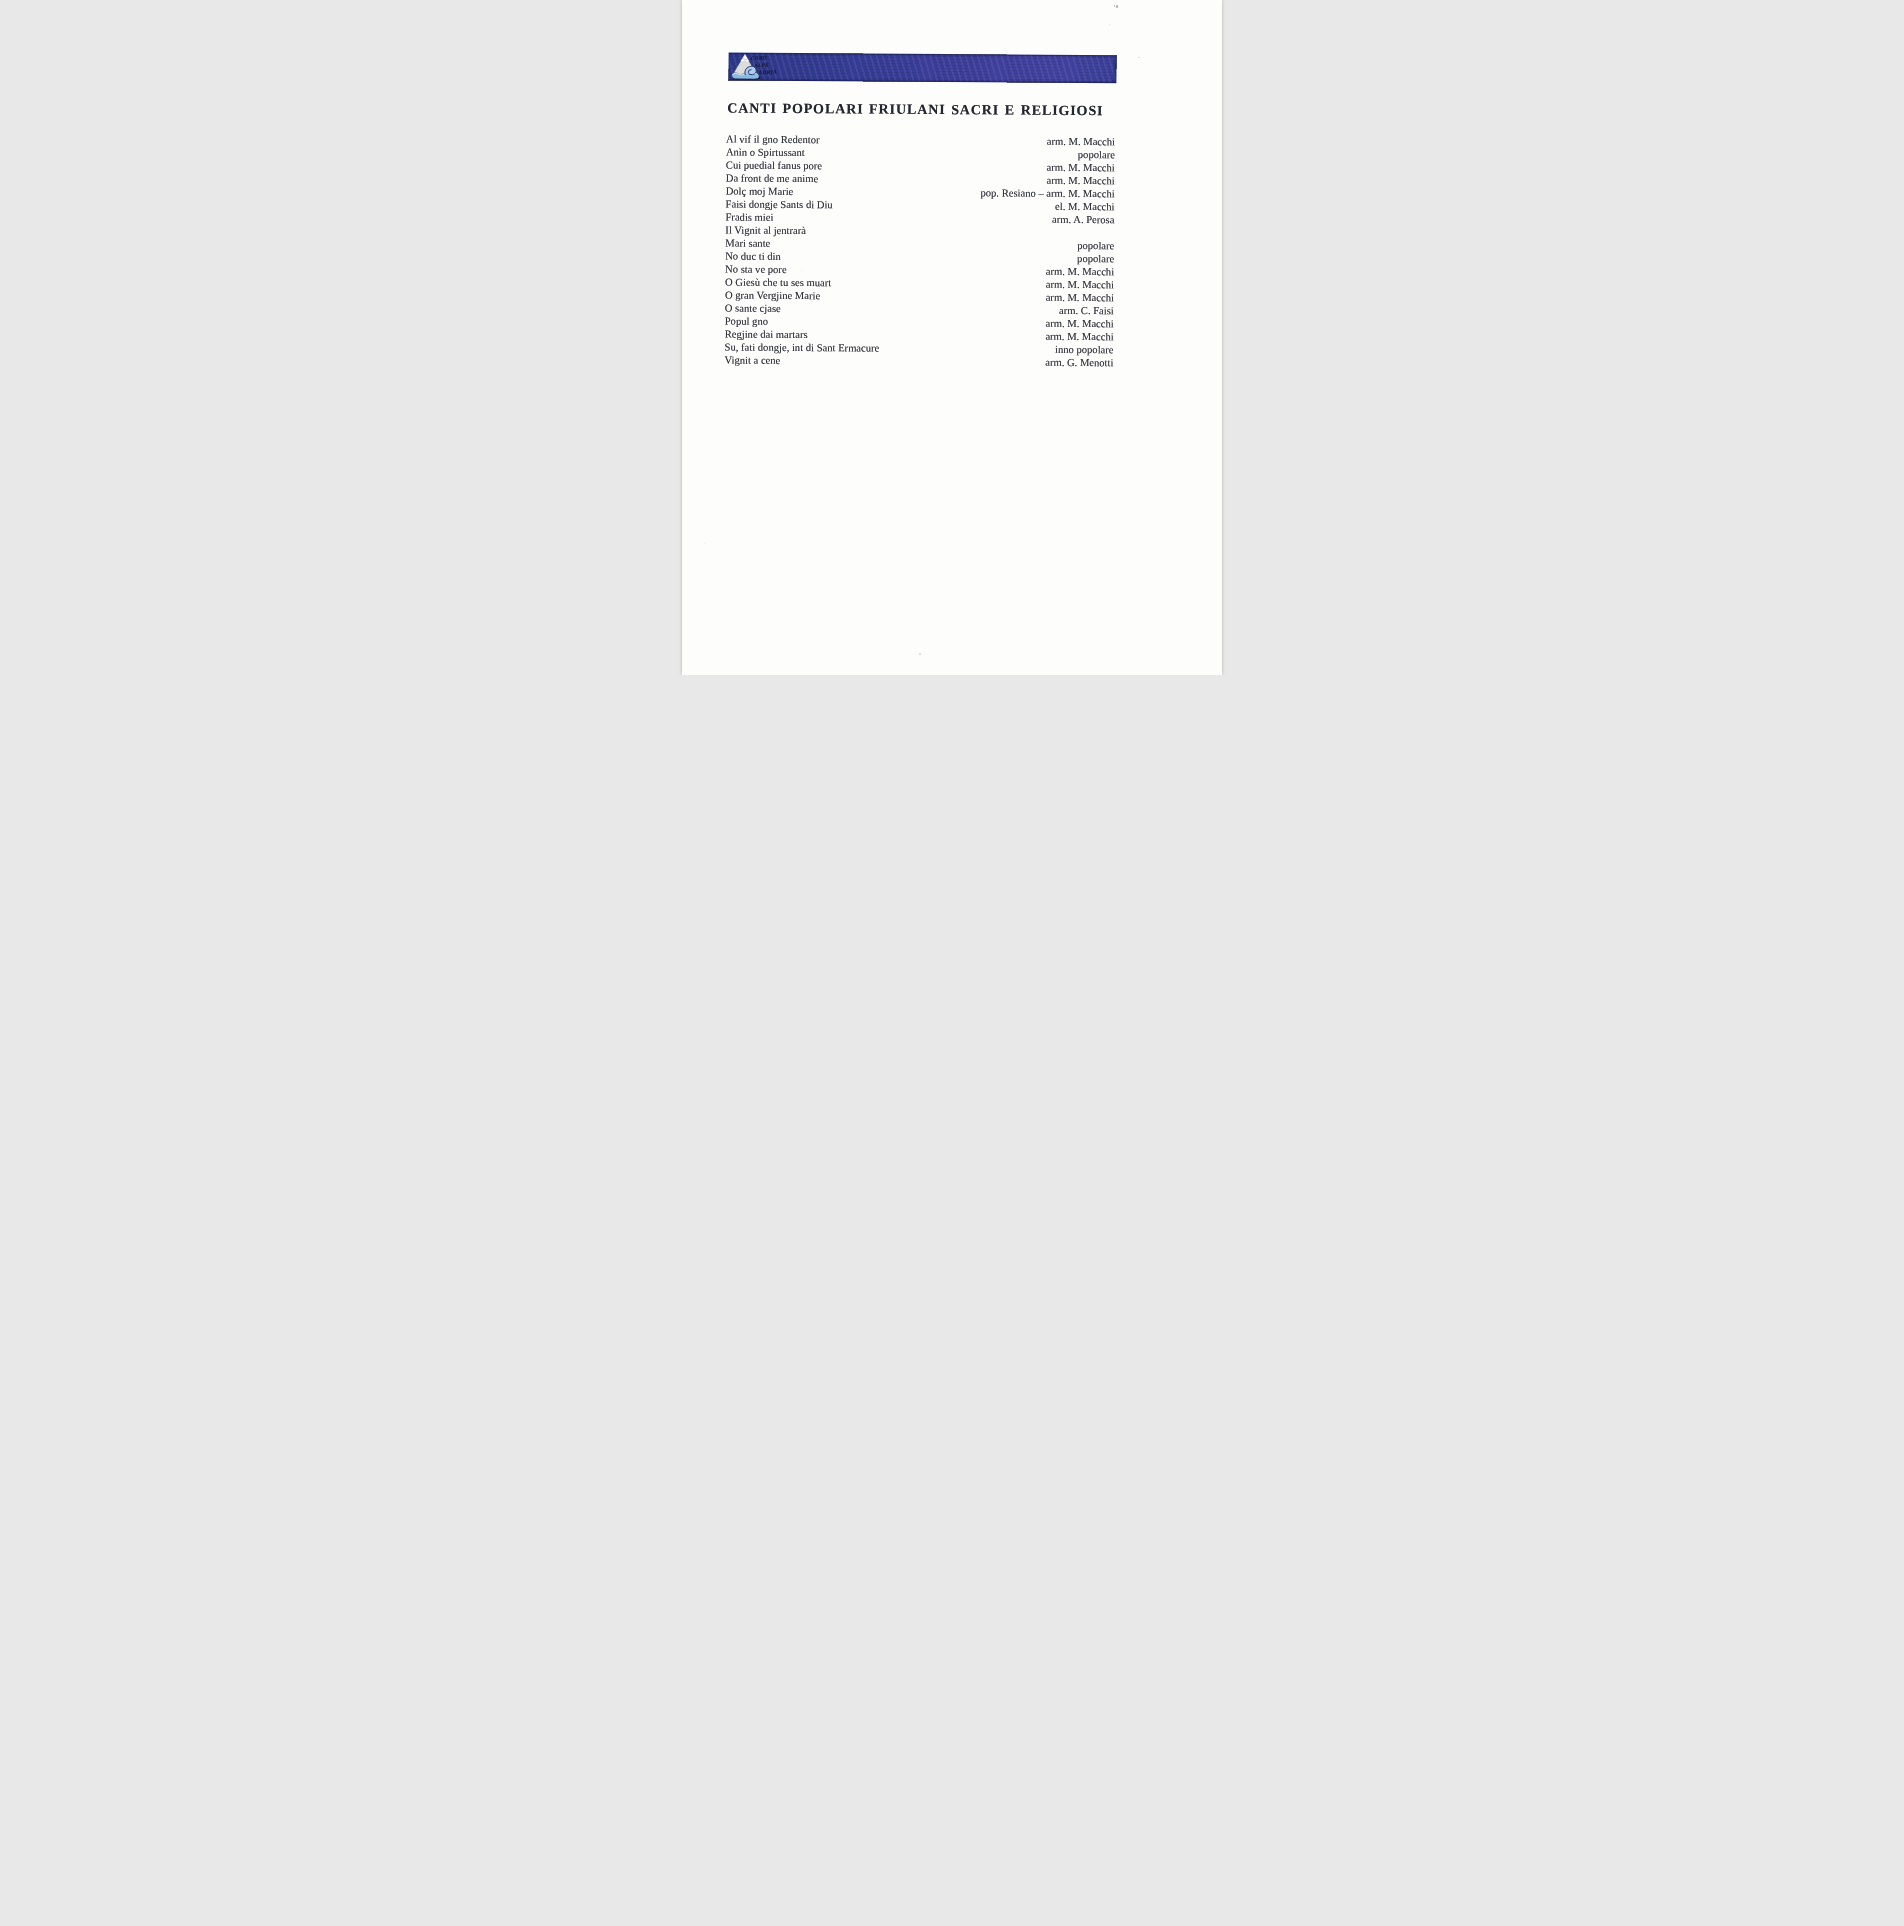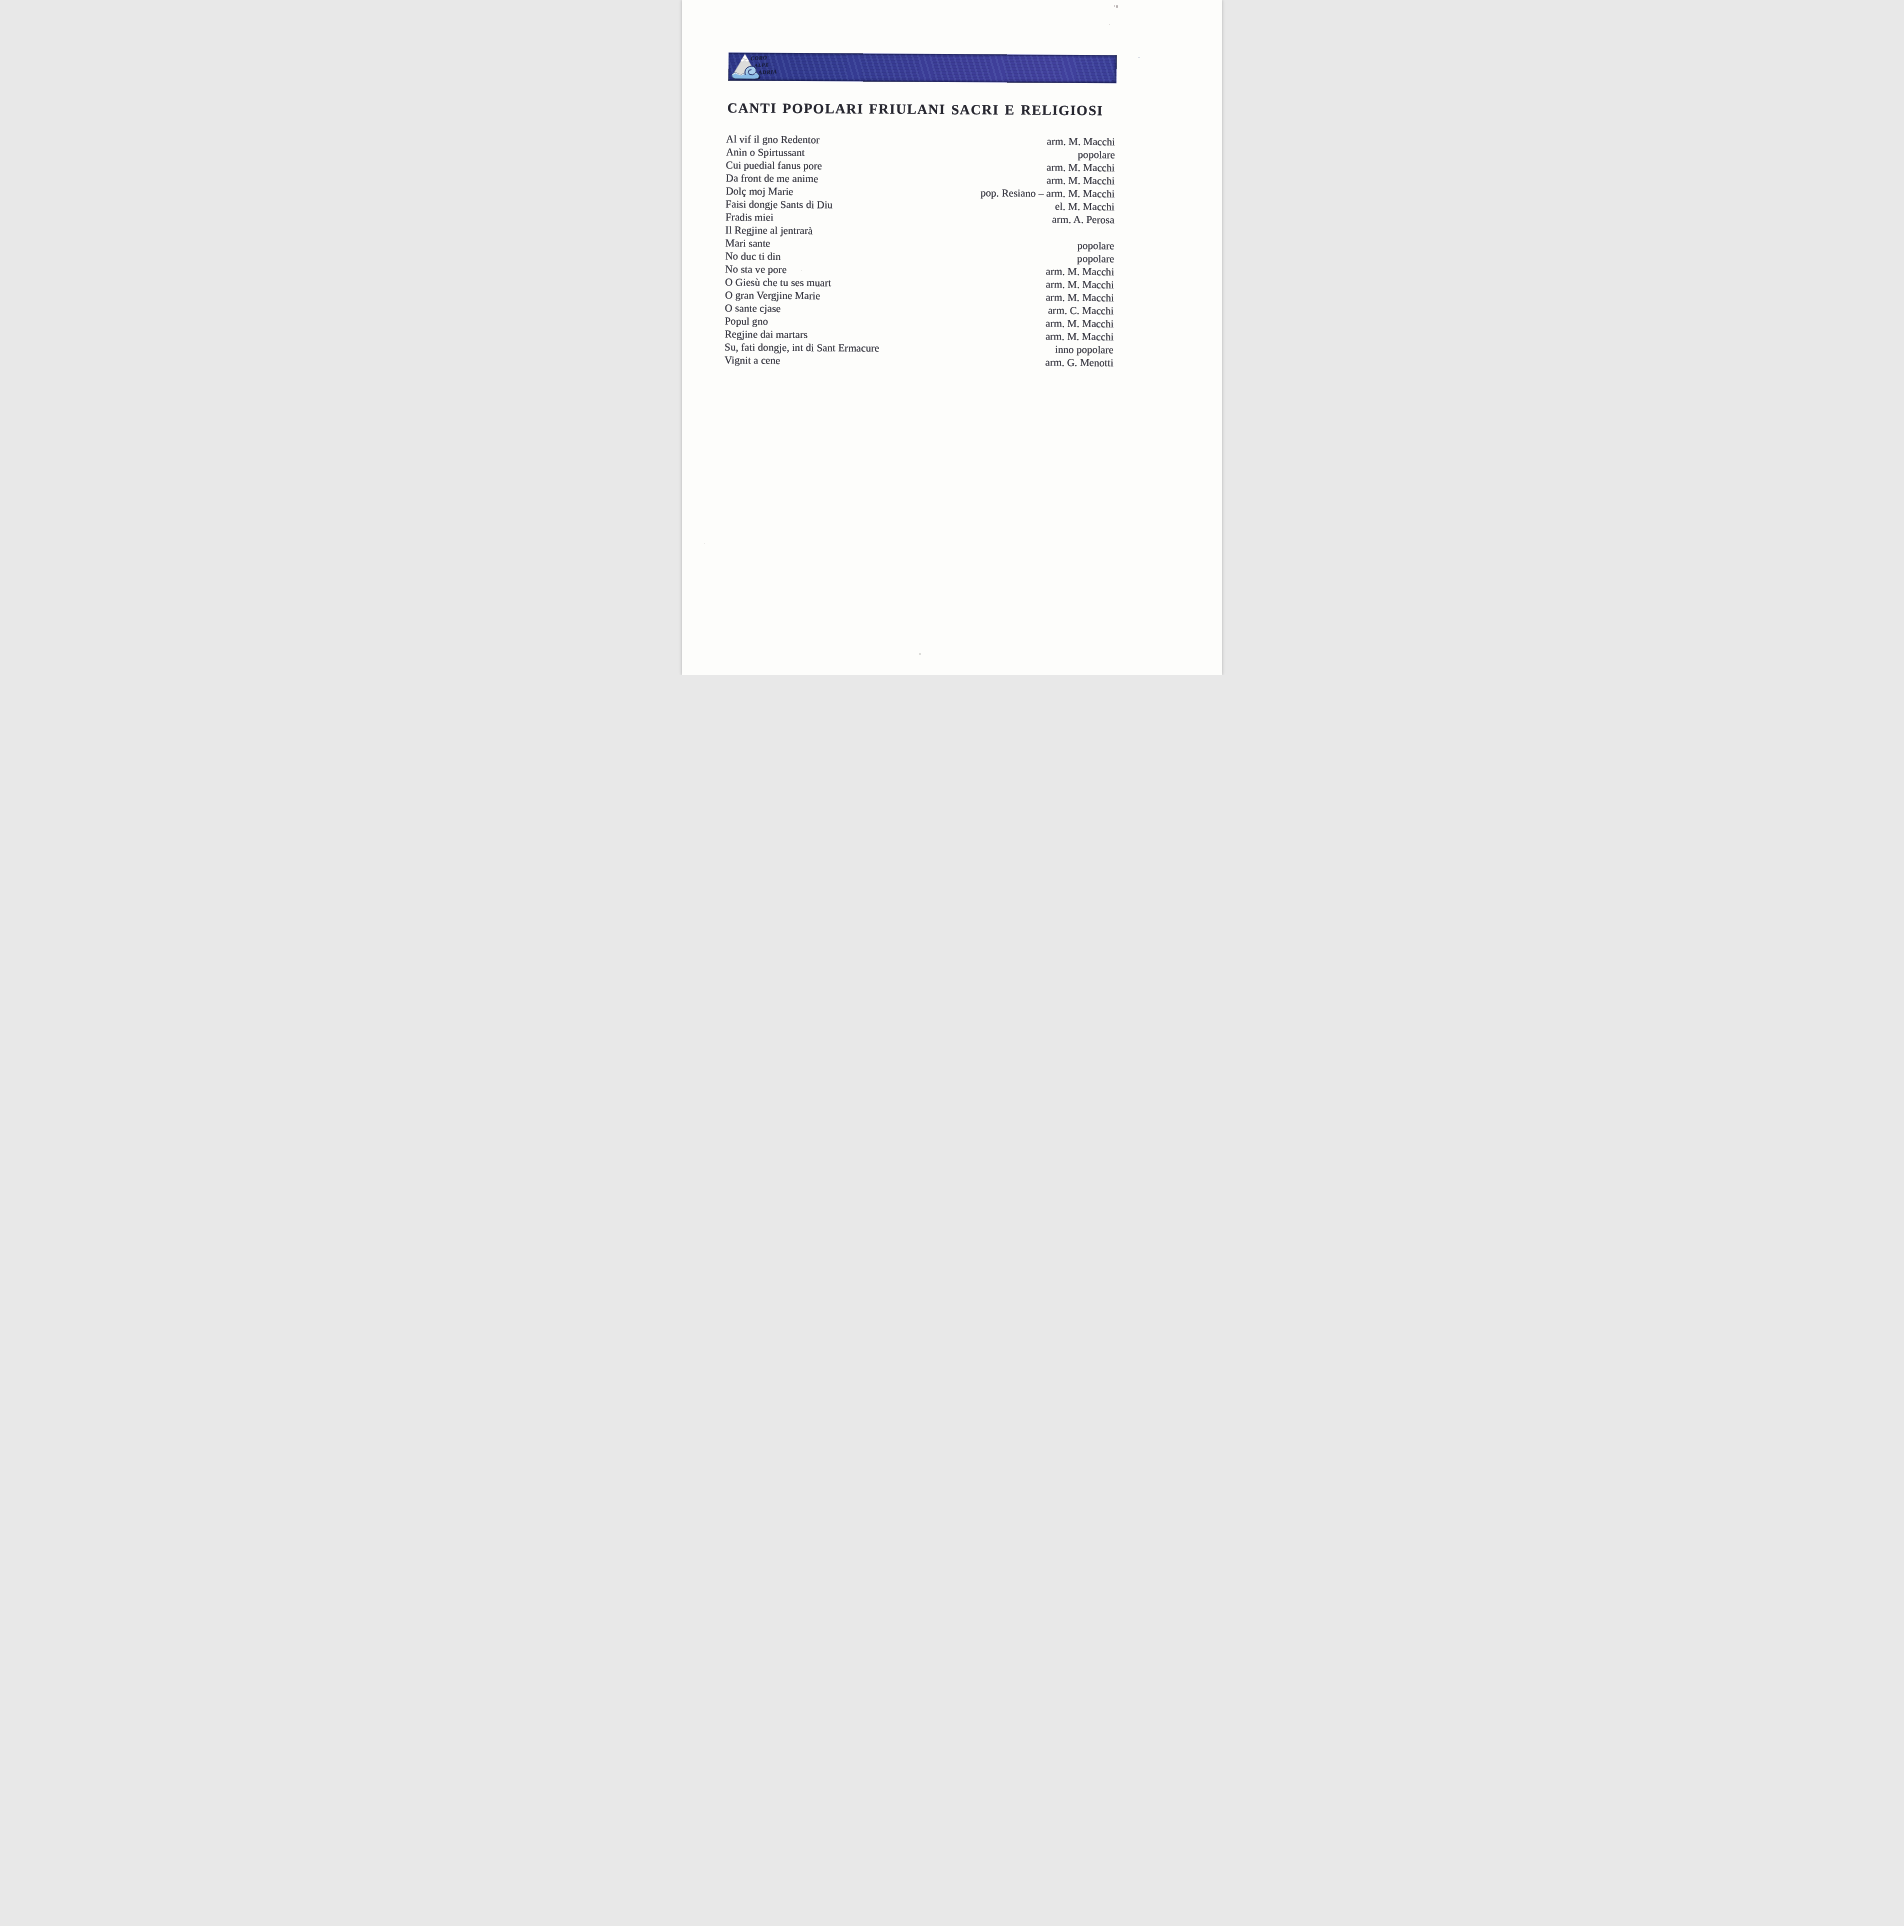--- a/index.html
+++ b/index.html
@@ -131,21 +131,21 @@
       </div>
       <div class="song-row">
         <span class="song-title">Faisi dongje Sants di Diu</span>
         <span class="song-credit">el. M. Macchi</span>
       </div>
       <div class="song-row">
         <span class="song-title">Fradis miei</span>
         <span class="song-credit">arm. A. Perosa</span>
       </div>
       <div class="song-row">
-        <span class="song-title">Il Regjine al jentrarà</span>
+        <span class="song-title">Il Vignit al jentrarà</span>
         <span class="song-credit"></span>
       </div>
       <div class="song-row">
         <span class="song-title">Mari sante</span>
         <span class="song-credit">popolare</span>
       </div>
       <div class="song-row">
         <span class="song-title">No duc ti din</span>
         <span class="song-credit">popolare</span>
       </div>
@@ -156,21 +156,21 @@
       <div class="song-row">
         <span class="song-title">O Giesù che tu ses muart</span>
         <span class="song-credit">arm. M. Macchi</span>
       </div>
       <div class="song-row">
         <span class="song-title">O gran Vergjine Marie</span>
         <span class="song-credit">arm. M. Macchi</span>
       </div>
       <div class="song-row">
         <span class="song-title">O sante cjase</span>
-        <span class="song-credit">arm. C. Macchi</span>
+        <span class="song-credit">arm. C. Faisi</span>
       </div>
       <div class="song-row">
         <span class="song-title">Popul gno</span>
         <span class="song-credit">arm. M. Macchi</span>
       </div>
       <div class="song-row">
         <span class="song-title">Regjine dai martars</span>
         <span class="song-credit">arm. M. Macchi</span>
       </div>
       <div class="song-row">

